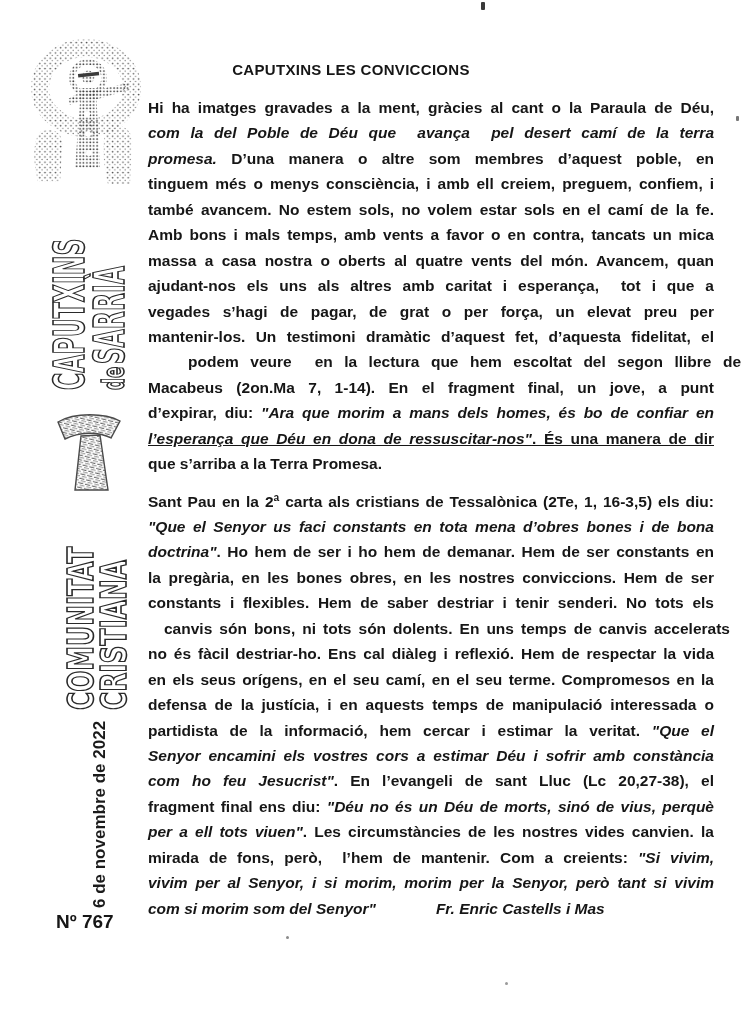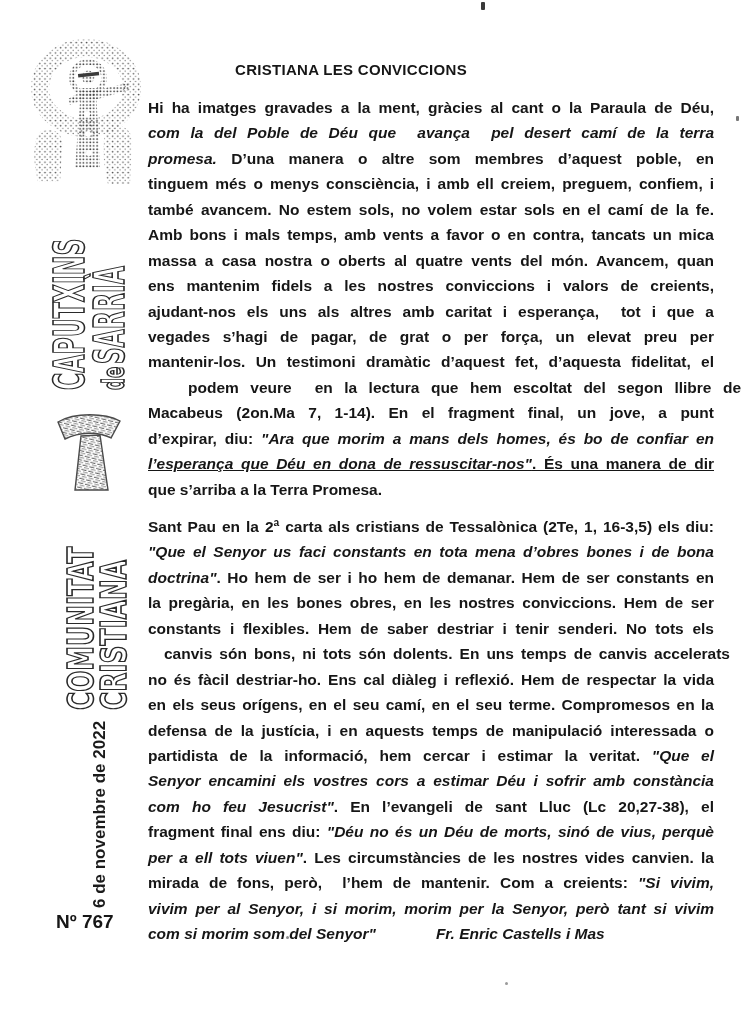--- a/index.html
+++ b/index.html
@@ -106,31 +106,30 @@
       </div>
     </div>
   </div>
 
   <div class="vwrap" style="left:86px;top:716px;width:28px;height:192px;">
     <div class="vinner vdate" style="width:192px;height:28px;top:192px;">6 de novembre de 2022</div>
   </div>
 
   <div class="issue">Nº 767</div>
 
-  <div class="title">CRISTIANA LES CONVICCIONS</div>
+  <div class="title">CAPUTXINS LES CONVICCIONS</div>
   <div class="body-text">
       <div class="para">
         <div class="line"><span class="lw" style="word-spacing: 3.82px;"><span>Hi ha imatges gravades a la ment, gràcies al cant o la Paraula de Déu,</span></span></div>
         <div class="line"><span class="lw" style="word-spacing: 6.32px;"><span class="it">com la del Poble de Déu que  avança  pel desert camí de la terra</span></span></div>
         <div class="line"><span class="lw" style="word-spacing: 9.96px;"><span class="it">promesa.</span><span> D’una manera o altre som membres d’aquest poble, en</span></span></div>
         <div class="line"><span class="lw" style="word-spacing: 2.75px;"><span>tinguem més o menys consciència, i amb ell creiem, preguem, confiem, i</span></span></div>
         <div class="line"><span class="lw" style="word-spacing: 2.95px;"><span>també avancem. No estem sols, no volem estar sols en el camí de la fe.</span></span></div>
         <div class="line"><span class="lw" style="word-spacing: 2.71px;"><span>Amb bons i mals temps, amb vents a favor o en contra, tancats un mica</span></span></div>
         <div class="line"><span class="lw" style="word-spacing: 4.12px;"><span>massa a casa nostra o oberts al quatre vents del món. Avancem, quan</span></span></div>
-        <div class="line"><span class="lw" style="word-spacing: 7.5px;"><span>ens mantenim fidels a les nostres conviccions i valors de creients,</span></span></div>
         <div class="line"><span class="lw" style="word-spacing: 6.63px;"><span>ajudant-nos els uns als altres amb caritat i esperança,  tot i que a</span></span></div>
         <div class="line"><span class="lw" style="word-spacing: 8.33px;"><span>vegades s’hagi de pagar, de grat o per força, un elevat preu per</span></span></div>
         <div class="line"><span class="lw" style="word-spacing: 6.05px;"><span>mantenir-los. Un testimoni dramàtic d’aquest fet, d’aquesta fidelitat, el</span></span></div>
         <div class="line"><span class="lw" style="word-spacing: 7.18px; margin-left: 40px;"><span>podem veure  en la lectura que hem escoltat del segon llibre dels</span></span></div>
         <div class="line"><span class="lw" style="word-spacing: 9.09px;"><span>Macabeus (2on.Ma 7, 1-14). En el fragment final, un jove, a punt</span></span></div>
         <div class="line"><span class="lw" style="word-spacing: 3.55px;"><span>d’expirar, diu: </span><span class="it">"Ara que morim a mans dels homes, és bo de confiar en</span></span></div>
         <div class="line"><span class="lw" style="word-spacing: 3.33px; text-decoration: underline;"><span class="it">l’esperança que Déu en dona de ressuscitar-nos"</span><span>. És una manera de dir</span></span></div>
         <div class="line last"><span class="lw"><span>que s’arriba a la Terra Promesa.</span></span></div>
       </div>
       <div class="para">

